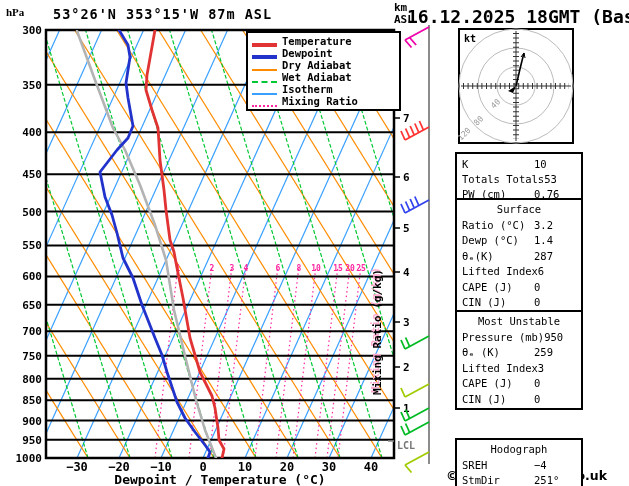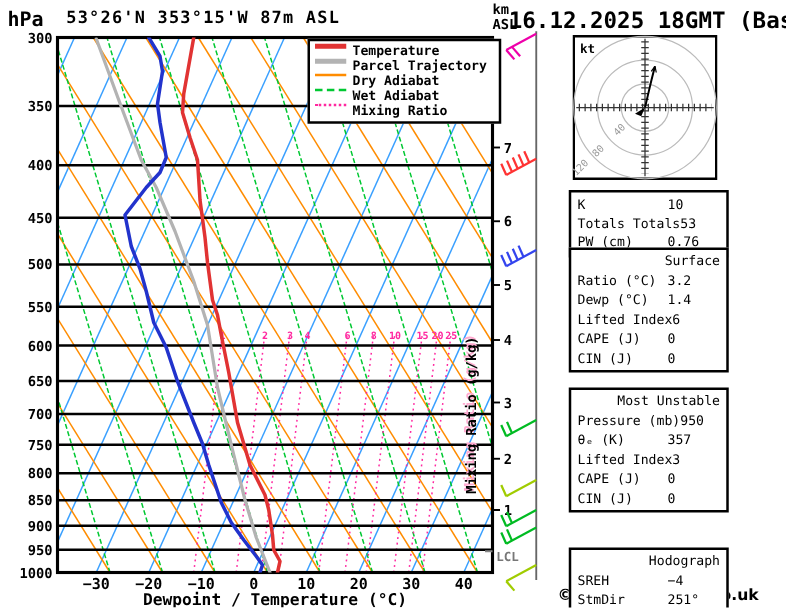--- a/index.html
+++ b/index.html
@@ -1,39 +1,39 @@
 <!DOCTYPE html>
 <html><head>
 <meta charset="utf-8">
 <style>
   html,body{margin:0;padding:0;}
   body{width:629px;height:486px;background:#fff;position:relative;overflow:hidden;
        font-family:"DejaVu Sans Mono","Liberation Mono",monospace;color:#000;}
   .abs{position:absolute;}
   .lbl{font-weight:bold;white-space:pre;}
-  #hpa-unit{left:6px;top:6px;font-size:16px;}
+  #hpa-unit{left:6px;top:6px;font-size:11px;font-family:Liberation Serif, serif;}
   #main-title{left:53px;top:6px;font-size:13.5px;letter-spacing:1px;}
   #km-unit{left:394px;top:2px;font-size:11px;line-height:12px;}
   #date-title{left:407px;top:6px;font-size:18px;}
   #skewt-svg{position:absolute;left:0;top:0;}
   
   #legend{left:246px;top:31px;width:147px;background:#fff;border:2px solid #000;
           padding:2px 0 2px 4px;z-index:5;}
-  .leg-row{display:flex;align-items:flex-start;height:12px;}
+  .leg-row{display:flex;align-items:flex-end;height:12px;}
   .leg-swatch{width:25px;margin-right:5px;flex:0 0 25px;}
   .leg-label{font-size:10.5px;font-weight:bold;white-space:nowrap;}
   
   #hodograph{left:458px;top:28px;z-index:5;}
   
   .databox{left:455px;width:128px;background:#fff;border:2px solid #000;
            padding:2px 5px;box-sizing:border-box;z-index:5;font-size:10.5px;}
   .trow{display:flex;height:15.4px;align-items:center;}
   .trow .tl{flex:1;white-space:pre;}
   .trow .tv{width:42px;white-space:pre;}
-  .thead{text-align:right;height:15.4px;line-height:15.4px;}
+  .thead{text-align:center;height:15.4px;line-height:15.4px;}
   #box-indices{top:152px;}
   #box-surface{top:198px;}
   #box-mu{top:310px;}
   #box-hodo{top:394px;margin-top:44px;}
   #footer-credit{left:446px;top:468px;font-size:12.5px;font-weight:bold;
                  font-family:"DejaVu Sans","Liberation Sans",sans-serif;}
 </style>
 </head>
 <body>
 
@@ -235,30 +235,34 @@
       </g>
     </g>
   </svg>
 
 <div class="abs" id="legend">
   <div class="leg-row">
       <span class="leg-swatch" style="border-top: 4px solid rgb(225, 51, 51);"></span>
       <span class="leg-label">Temperature</span>
     </div>
   <div class="leg-row">
-      <span class="leg-swatch" style="border-top: 4px solid rgb(179, 179, 179);"></span>
-      <span class="leg-label">Parcel Trajectory</span>
+      <span class="leg-swatch" style="border-top: 4px solid rgb(34, 51, 204);"></span>
+      <span class="leg-label">Dewpoint</span>
     </div>
   <div class="leg-row">
       <span class="leg-swatch" style="border-top: 2px solid rgb(255, 140, 0);"></span>
       <span class="leg-label">Dry Adiabat</span>
     </div>
   <div class="leg-row">
       <span class="leg-swatch" style="border-top: 2px dashed rgb(0, 200, 50);"></span>
       <span class="leg-label">Wet Adiabat</span>
+    </div>
+  <div class="leg-row">
+      <span class="leg-swatch" style="border-top: 2px solid rgb(58, 160, 255);"></span>
+      <span class="leg-label">Isotherm</span>
     </div>
   <div class="leg-row">
       <span class="leg-swatch" style="border-top: 2px dotted rgb(255, 40, 160);"></span>
       <span class="leg-label">Mixing Ratio</span>
     </div>
 </div>
 
 <svg class="abs" id="hodograph" width="116" height="116">
   <rect x="1" y="1" width="114" height="114" fill="#fff" stroke="#000" stroke-width="2"></rect>
   <circle cx="58" cy="58" r="19" fill="none" stroke="#bbb" stroke-width="1"></circle>
@@ -296,20 +300,24 @@
   <div class="thead">Surface</div>
   <div class="trow">
       <span class="tl">Ratio (°C)</span>
       <span class="tv">3.2</span>
     </div>
   <div class="trow">
       <span class="tl">Dewp (°C)</span>
       <span class="tv">1.4</span>
     </div>
   <div class="trow">
+      <span class="tl">θₑ(K)</span>
+      <span class="tv">287</span>
+    </div>
+  <div class="trow">
       <span class="tl">Lifted Index</span>
       <span class="tv">6</span>
     </div>
   <div class="trow">
       <span class="tl">CAPE (J)</span>
       <span class="tv">0</span>
     </div>
   <div class="trow">
       <span class="tl">CIN (J)</span>
       <span class="tv">0</span>
@@ -317,21 +325,21 @@
 </div>
 
 <div class="abs databox" id="box-mu">
   <div class="thead">Most Unstable</div>
   <div class="trow">
       <span class="tl">Pressure (mb)</span>
       <span class="tv">950</span>
     </div>
   <div class="trow">
       <span class="tl">θₑ (K)</span>
-      <span class="tv">357</span>
+      <span class="tv">259</span>
     </div>
   <div class="trow">
       <span class="tl">Lifted Index</span>
       <span class="tv">3</span>
     </div>
   <div class="trow">
       <span class="tl">CAPE (J)</span>
       <span class="tv">0</span>
     </div>
   <div class="trow">

